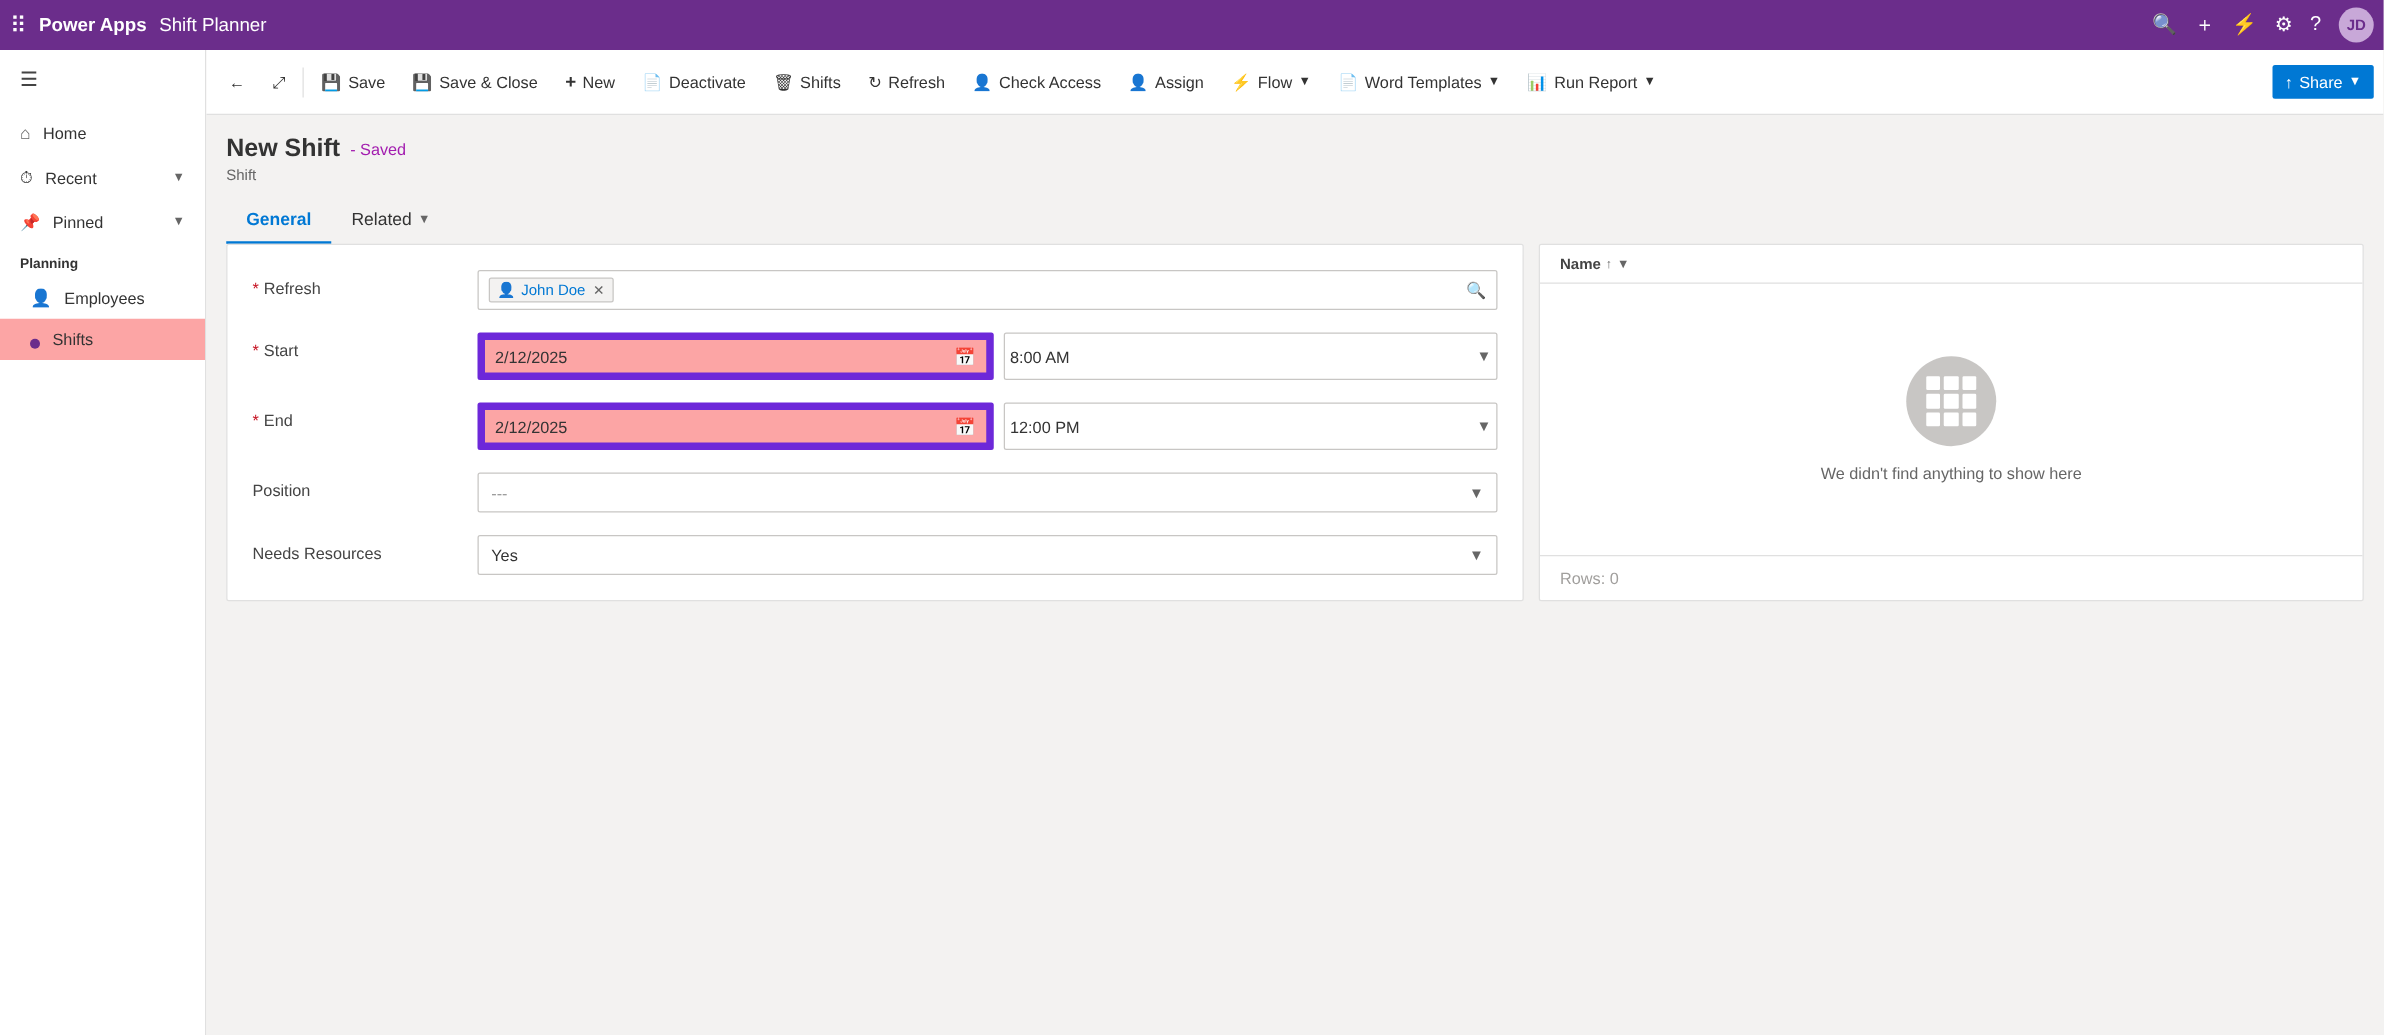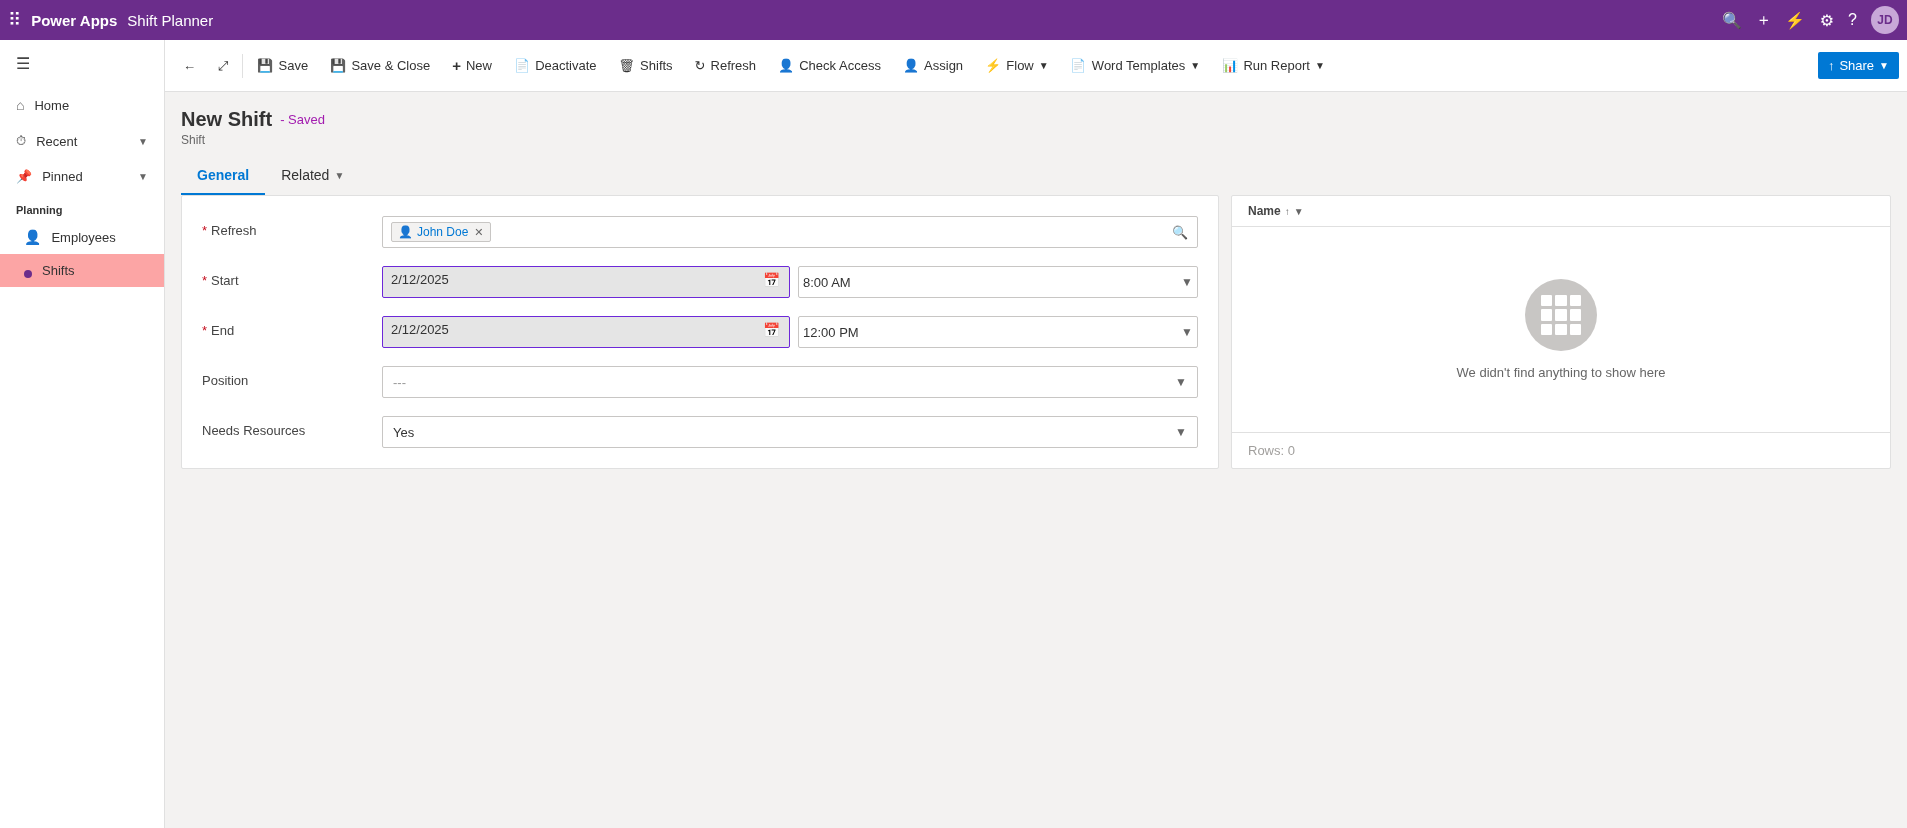--- a/index.html
+++ b/index.html
@@ -168,24 +168,25 @@
       font-size: 12px;
       color: #0078d4;
     }
     .employee-tag .person-icon { color: #d87830; font-size: 12px; }
     .employee-tag .close-x { color: #666; cursor: pointer; font-size: 11px; margin-left: 2px; }
     .employee-search-icon { position: absolute; right: 8px; color: #666; font-size: 13px; cursor: pointer; }
     .date-time-row { display: flex; gap: 8px; }
     .date-field {
       flex: 1;
       display: flex;
-      border: 1px solid #6d28d9;
+      align-items: center;
+      border: 6px solid #6d28d9;
       border-radius: 2px;
       padding: 5px 8px;
-      background: #e5e5e5;
+      background: #fca5a5;
       gap: 6px;
       min-height: 32px;
     }
     .date-field .cal-icon { color: #666; font-size: 14px; cursor: pointer; }
     .time-field {
       flex: 1;
       display: flex;
       align-items: center;
       border: 1px solid #c8c6c4;
       border-radius: 2px;

